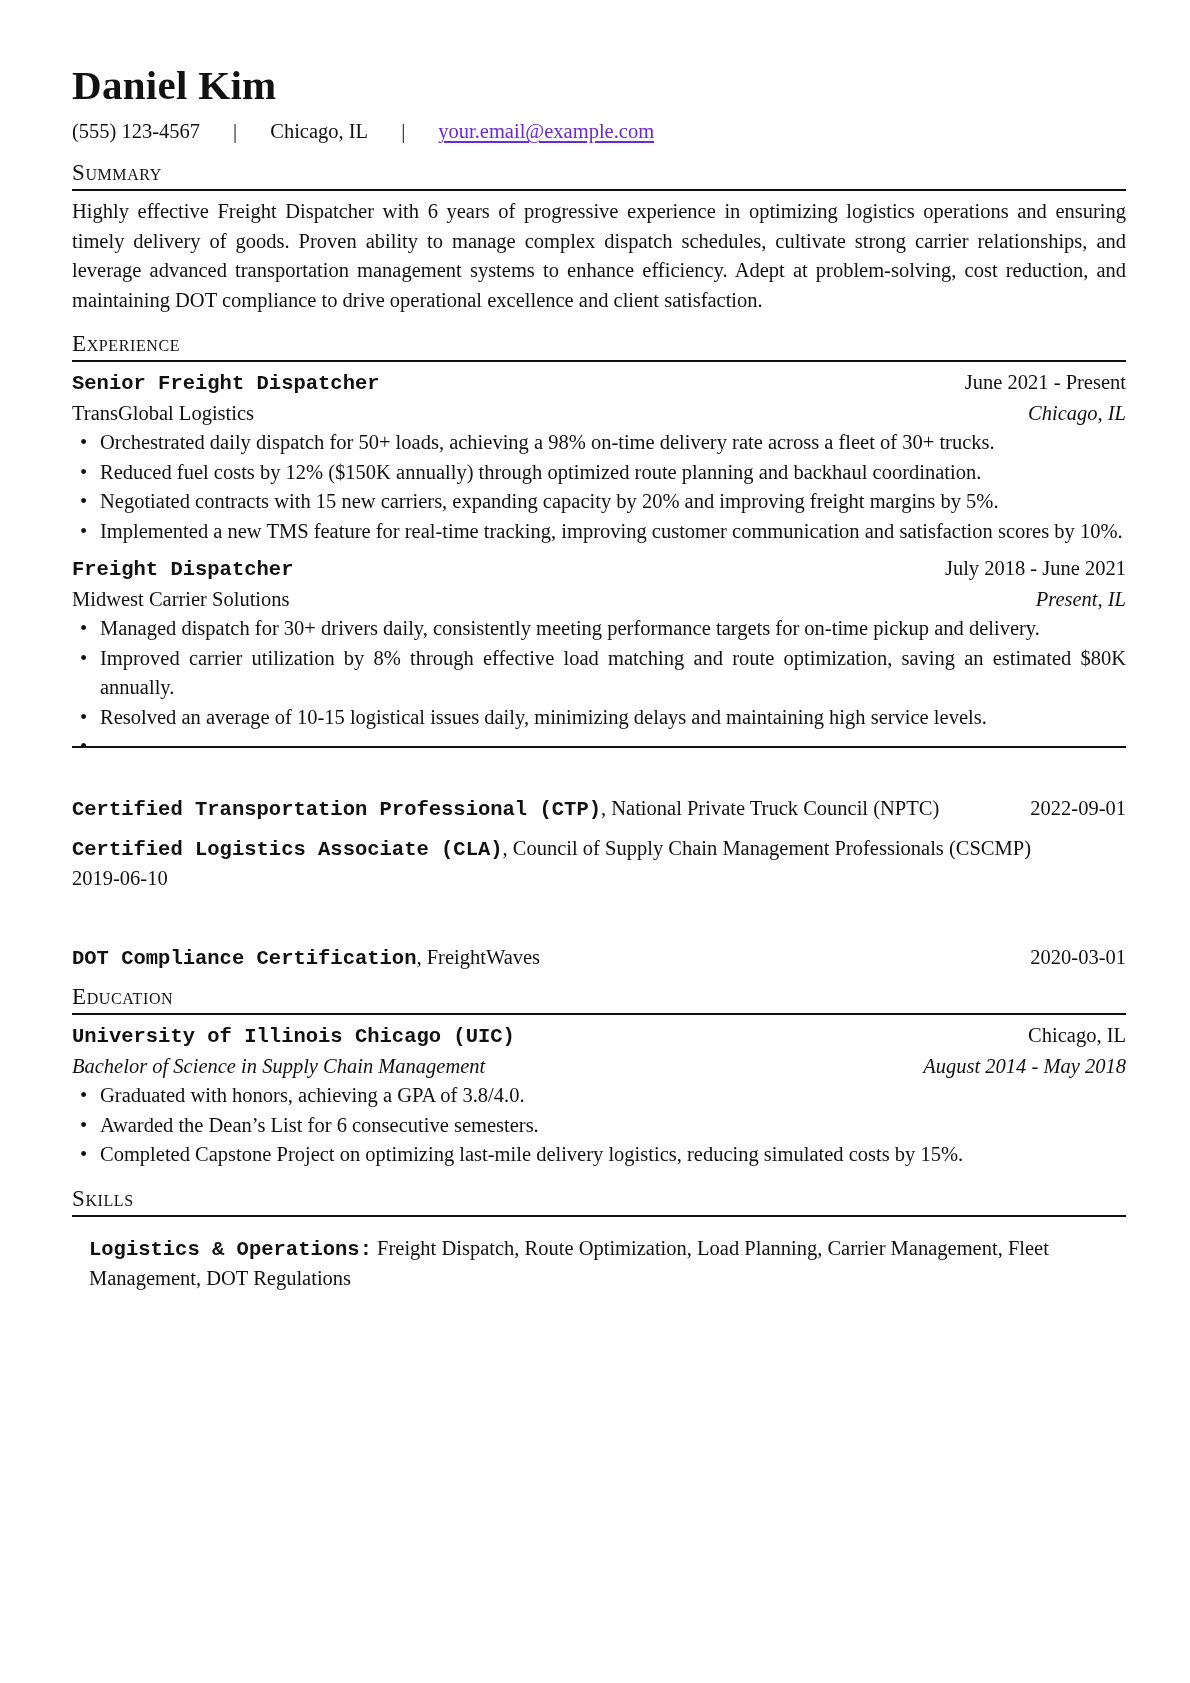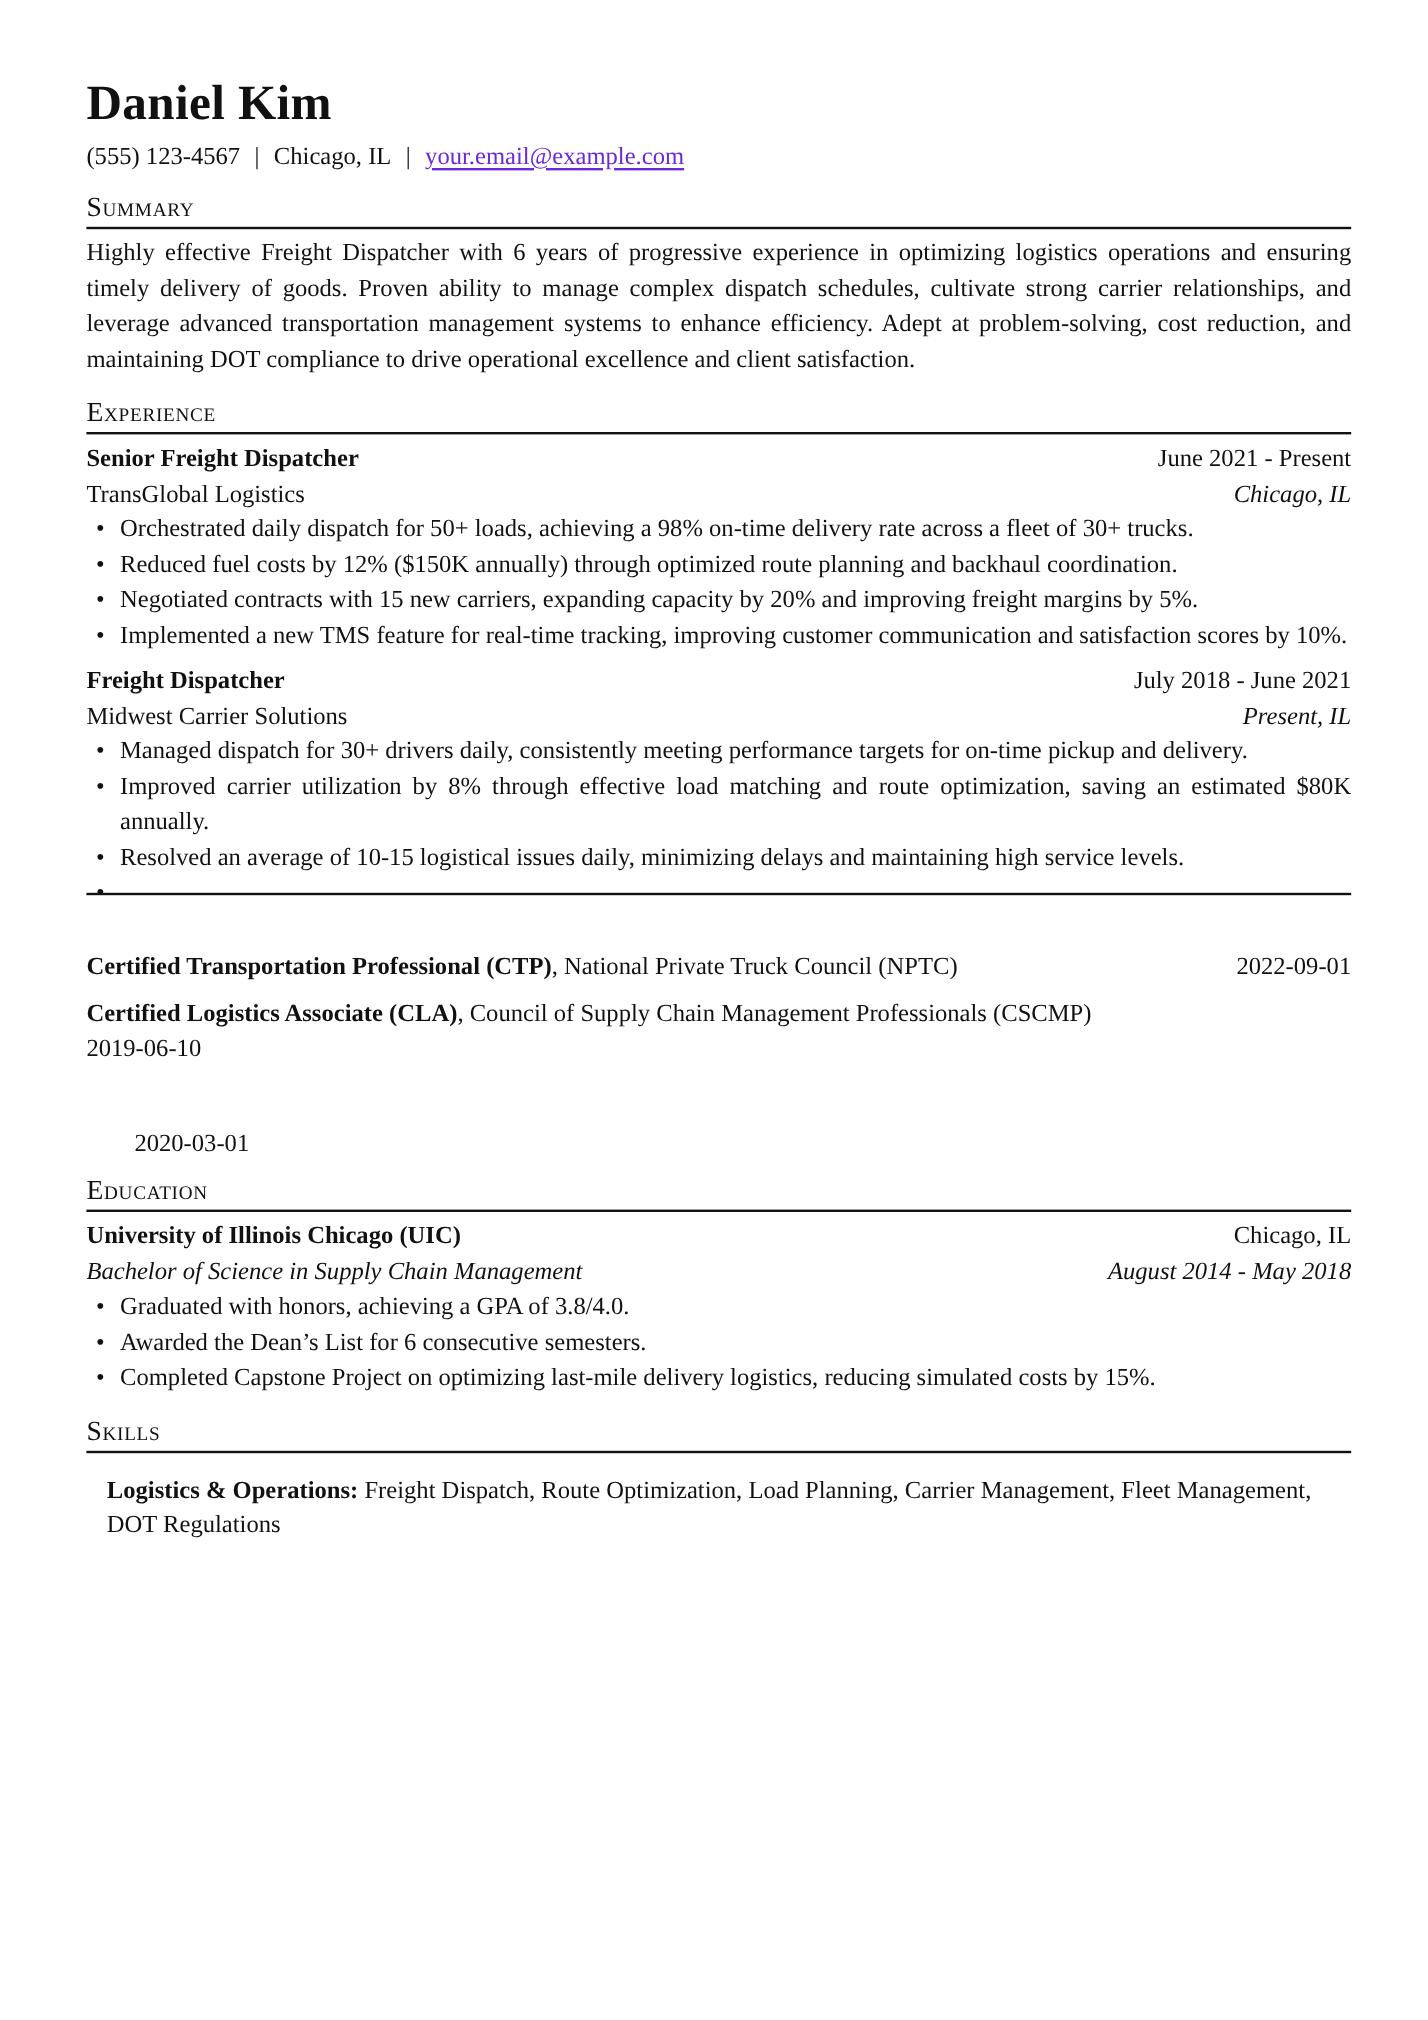--- a/index.html
+++ b/index.html
@@ -31,20 +31,21 @@
       line-height: 50px;
       margin: 0;
       letter-spacing: 0.3px;
     }
     .contact {
       margin-top: 8px;
       font-size: 20.5px;
       line-height: 26px;
       display: flex;
       align-items: center;
+      gap: 21px;
     }
     .contact .sep {
       margin: 0 12px;
     }
     .contact .email {
       color: #6d28d9;
       text-decoration: underline;
       text-underline-offset: 3px;
     }
     .section-title {
@@ -63,21 +64,21 @@
     .section { margin-top: 14px; }
     .summary-text {
       text-align: justify;
       margin: 0;
     }
     .row {
       display: flex;
       justify-content: space-between;
       align-items: baseline;
     }
-    .bold { font-weight: bold; }
+    .bold { font-weight: bold; font-family: Liberation Mono, monospace; }
     .italic { font-style: italic; }
     ul.bullets {
       margin: 0;
       padding: 0;
       list-style: none;
     }
     ul.bullets li {
       position: relative;
       padding-left: 28px;
       text-align: justify;
@@ -165,20 +166,24 @@
 
     <div class="cert-block">
       <div>
         <span class="bold">Certified Logistics Associate (CLA)</span>,
         <span>Council of Supply Chain Management Professionals (CSCMP)</span>
       </div>
       <div>2019-06-10</div>
     </div>
 
     <div class="row cert-row">
+      <span>
+        <span class="bold">DOT Compliance Certification</span>,
+        <span>FreightWaves</span>
+      </span>
       <span class="date">2020-03-01</span>
     </div>
   </div>
 
   <div class="section" style="margin-top:4px;">
     <h2 class="section-title">Education</h2>
     <div class="rule"></div>
     <div class="row">
       <span class="bold">University of Illinois Chicago (UIC)</span>
       <span>Chicago, IL</span>

